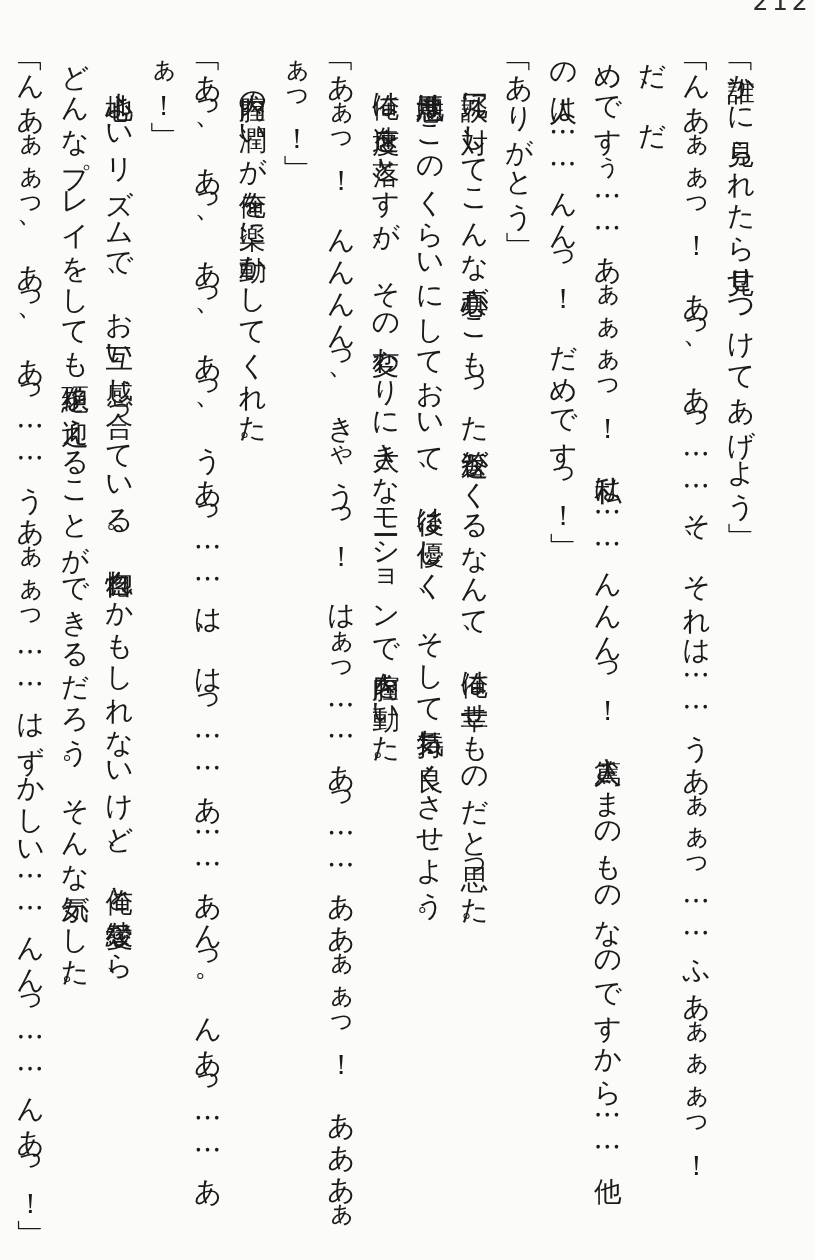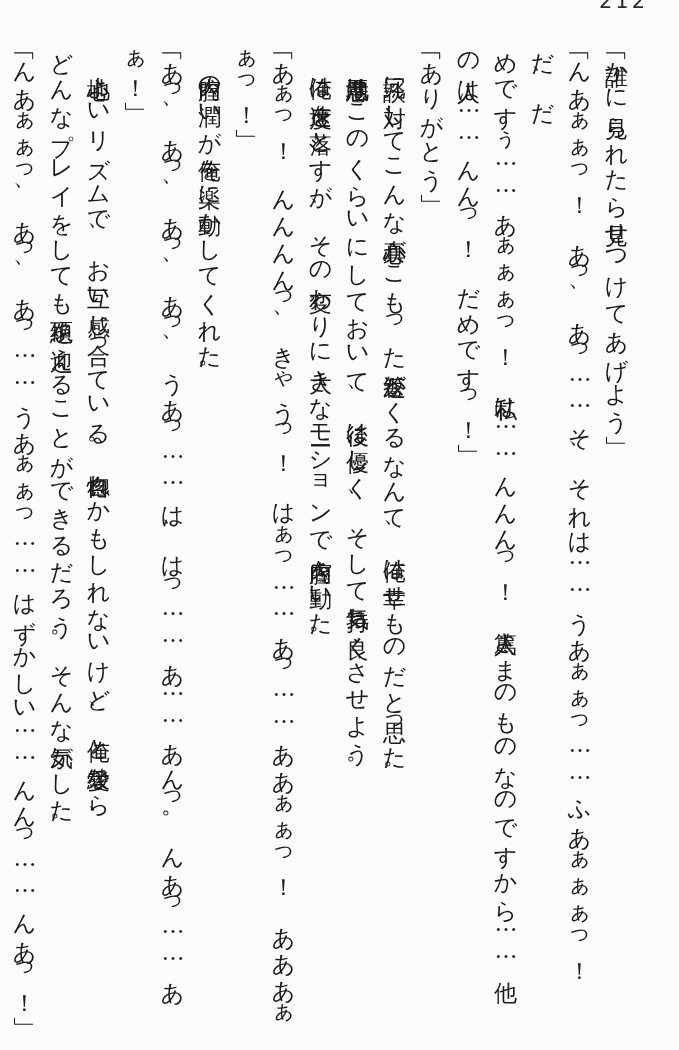--- a/index.html
+++ b/index.html
@@ -10,20 +10,21 @@
     width: 679px;
     height: 1050px;
     position: relative;
     overflow: hidden;
     background: #fbfbfa;
     font-family: "DejaVu Serif", "Liberation Serif", serif;
   }
   .page {
     position: absolute;
     inset: 0;
+    margin-left: 28px;
   }
   .page-number {
     position: absolute;
     top: -11px;
     left: 599px;
     font-family: "DejaVu Sans", "Liberation Sans", sans-serif;
     font-size: 21px;
     font-weight: 500;
     letter-spacing: 3px;
     color: #2b2b2b;

